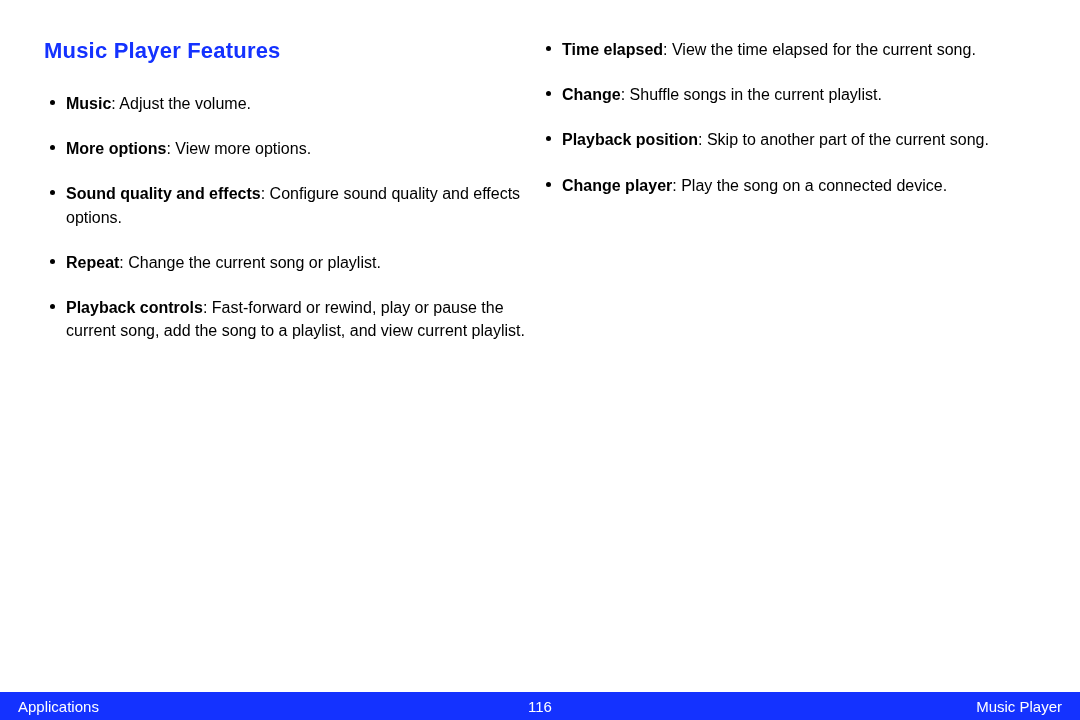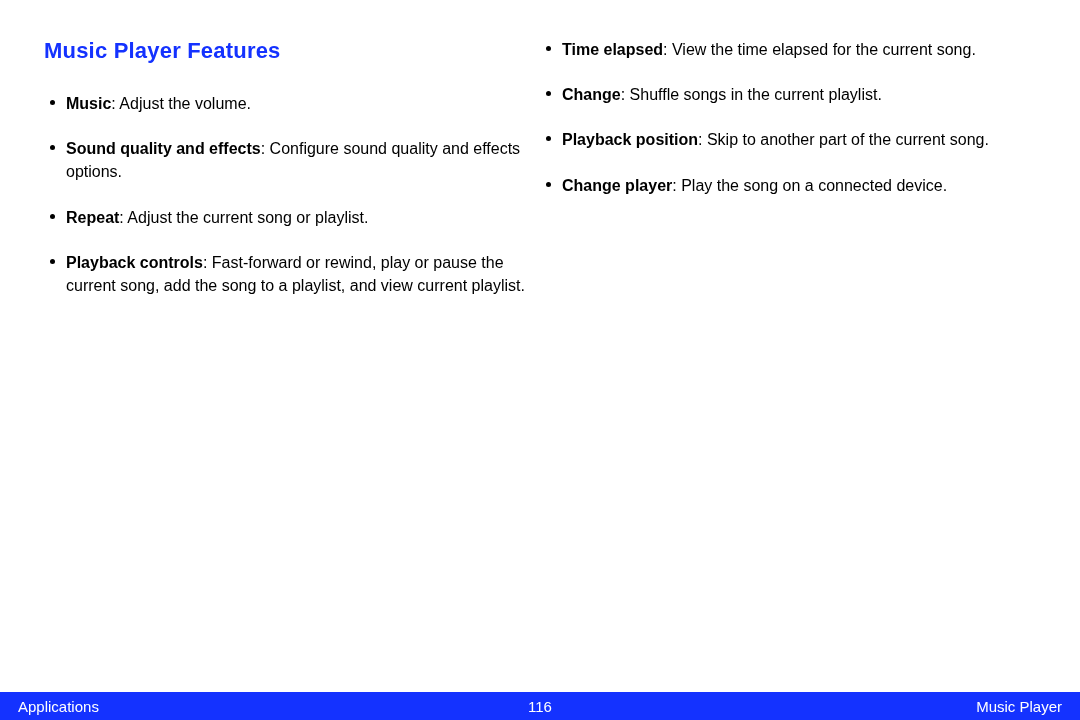--- a/index.html
+++ b/index.html
@@ -72,22 +72,23 @@
   </style>
 </head>
 <body>
 
 <div class="page">
   <div class="content">
     <div class="col">
       <h2 class="section-title">Music Player Features</h2>
       <ul class="feature-list">
         <li><span class="term">Music</span><span>: Adjust the volume.</span></li>
+        <li><span class="term">More options</span><span>: View more options.</span></li>
         <li><span class="term">Sound quality and effects</span><span>: Configure sound quality and effects options.</span></li>
-        <li><span class="term">Repeat</span><span>: Adjust the current song or playlist.</span></li>
+        <li><span class="term">Repeat</span><span>: Change the current song or playlist.</span></li>
         <li><span class="term">Playback controls</span><span>: Fast-forward or rewind, play or pause the current song, add the song to a playlist, and view current playlist.</span></li>
       </ul>
     </div>
     <div class="col">
       <ul class="feature-list">
         <li><span class="term">Time elapsed</span><span>: View the time elapsed for the current song.</span></li>
         <li><span class="term">Change</span><span>: Shuffle songs in the current playlist.</span></li>
         <li><span class="term">Playback position</span><span>: Skip to another part of the current song.</span></li>
         <li><span class="term">Change player</span><span>: Play the song on a connected device.</span></li>
       </ul>

